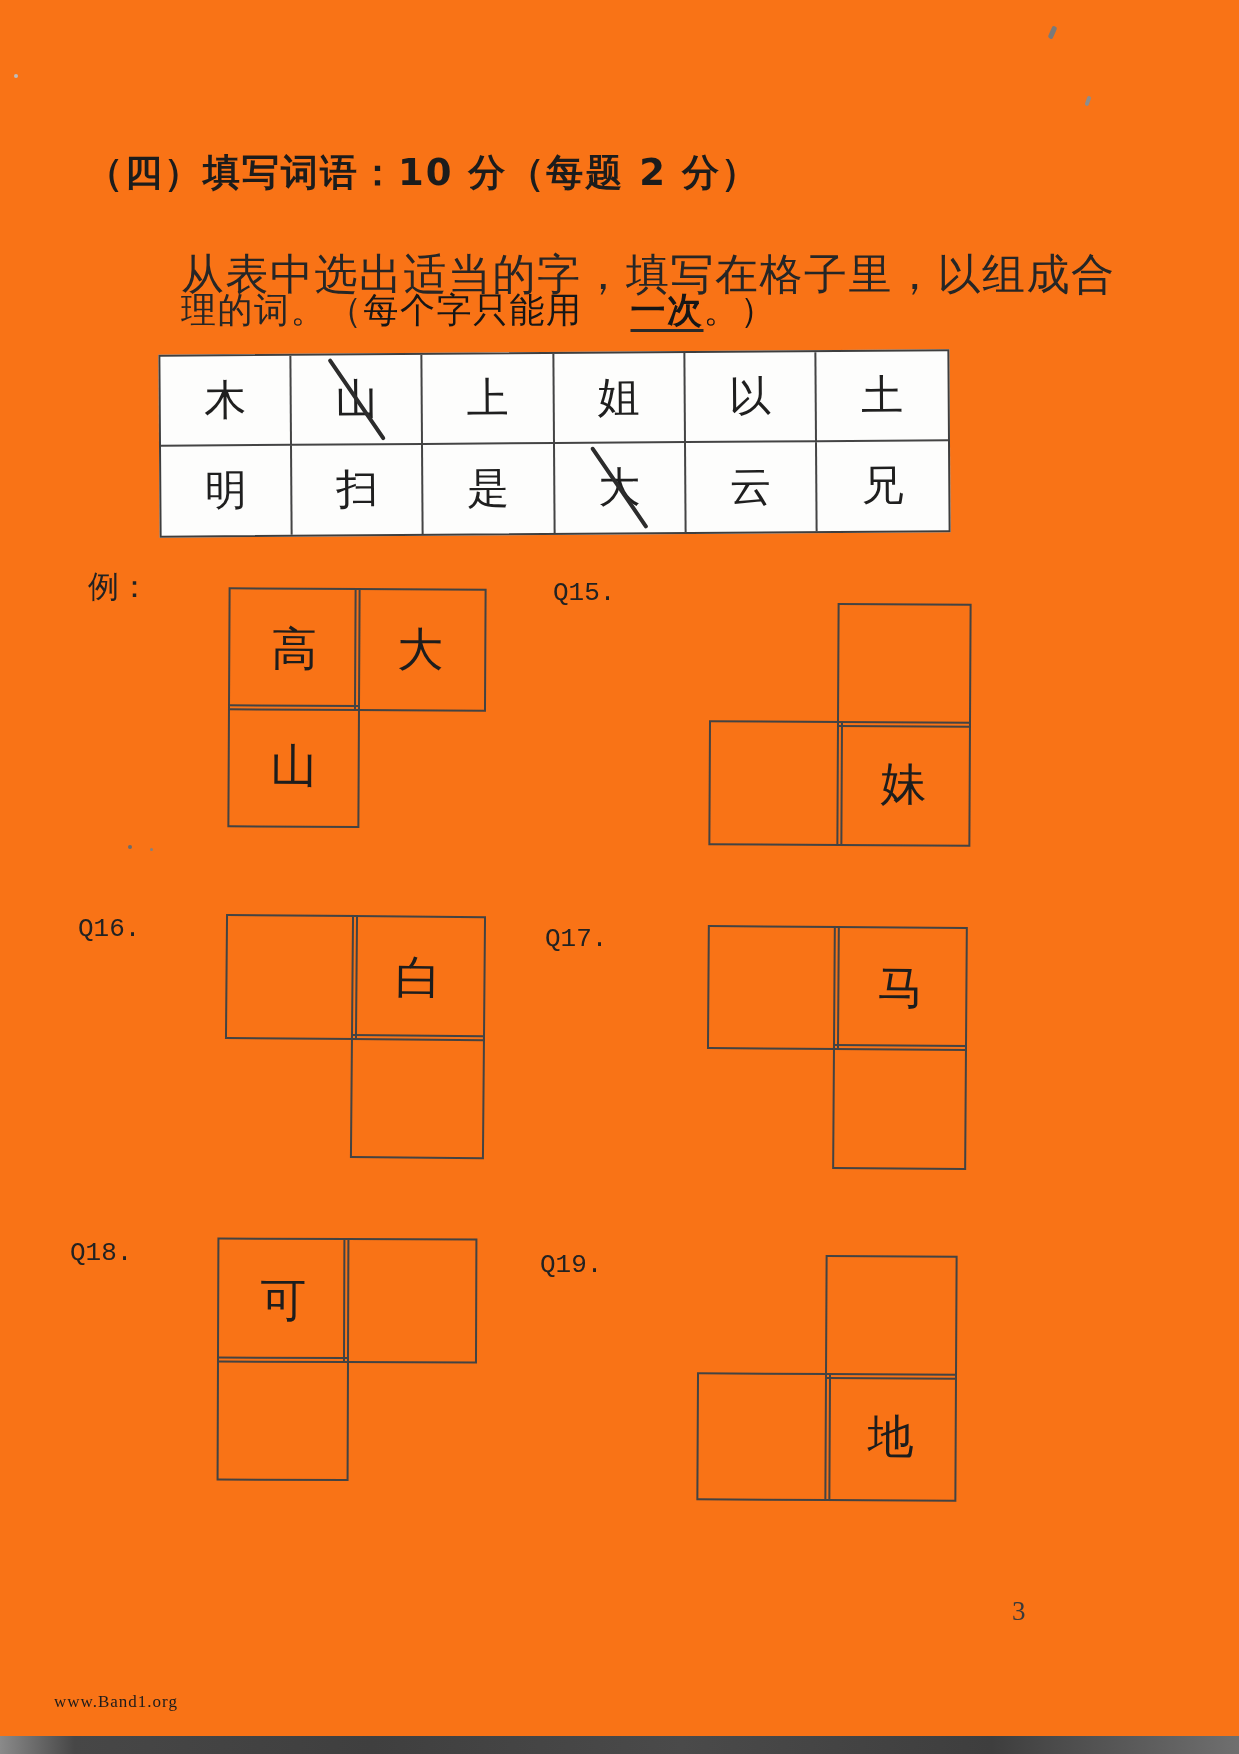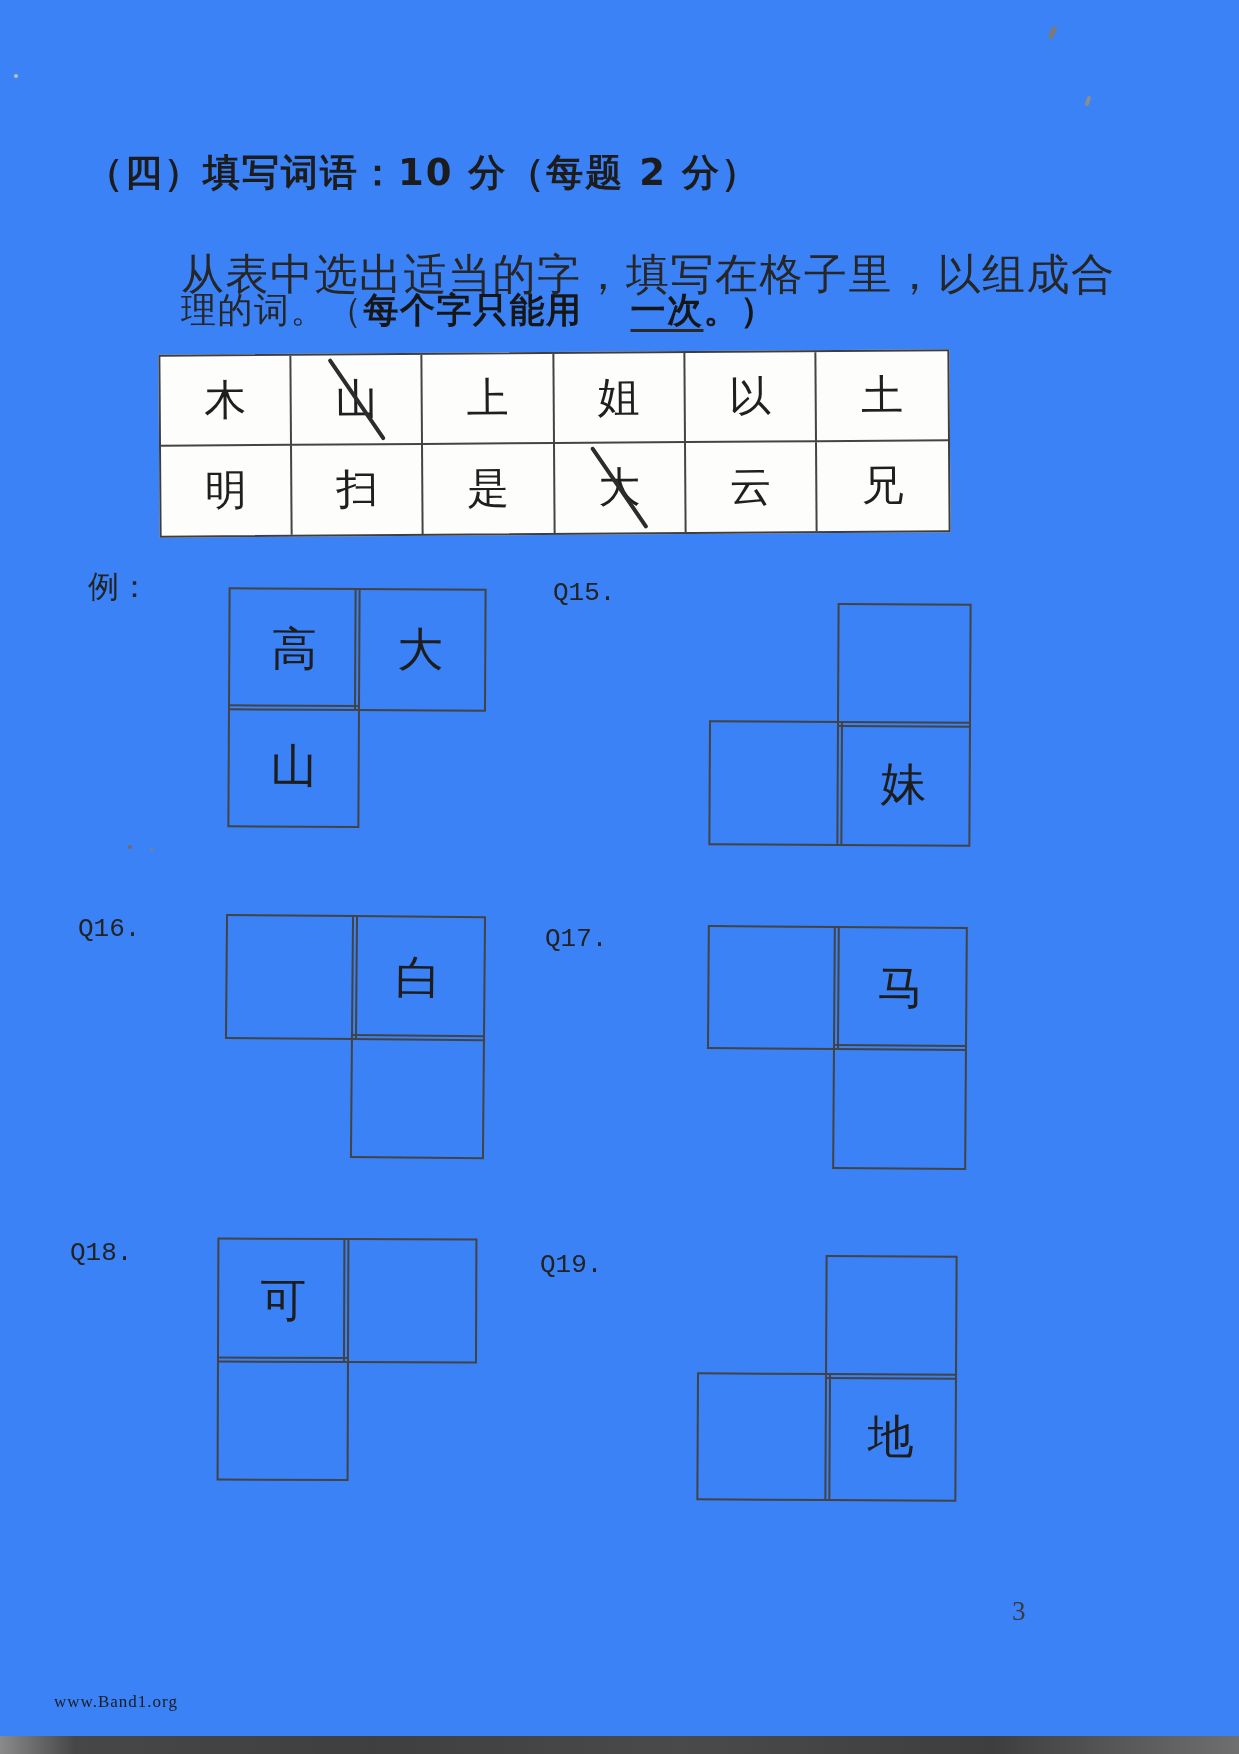--- a/index.html
+++ b/index.html
@@ -1,35 +1,35 @@
 <!DOCTYPE html>
 <html><head>
 <meta charset="utf-8">
 <style>
   html,body { margin:0; padding:0; background:#e8e8e8; }
   .page {
     position:relative; width:1239px; height:1754px; margin:0 auto;
-    background:#3b82f6; overflow:hidden;
+    background:#f97316; overflow:hidden;
     font-family:"DejaVu Sans", sans-serif; color:#222;
   }
   
   .heading {
     position:absolute; left:86px; top:148px;
     font-size:37px; font-weight:bold; letter-spacing:2px; color:#1c1c1c;
     white-space:nowrap;
   }
   .instr1 {
     position:absolute; left:181px; top:246px;
     font-size:43px; letter-spacing:1.5px; color:#262626; white-space:nowrap;
   }
   .instr2 {
     position:absolute; left:181px; top:287px;
     font-size:35px; letter-spacing:1.5px; color:#262626; white-space:nowrap;
   }
-  .instr2 .b { font-weight:bold; color:#161616; }
+  .instr2 .b { font-weight:normal; color:#161616; }
   .instr2 .u {
     font-weight:bold; color:#161616;
     text-decoration:underline; text-decoration-thickness:3px; text-underline-offset:7px;
     text-decoration-color:#2a2a2a;
     margin-left:48px;
   }
   
   .char-table {
     position:absolute; left:159px; top:352px; width:787px; height:179px;
     transform:rotate(-0.4deg);

